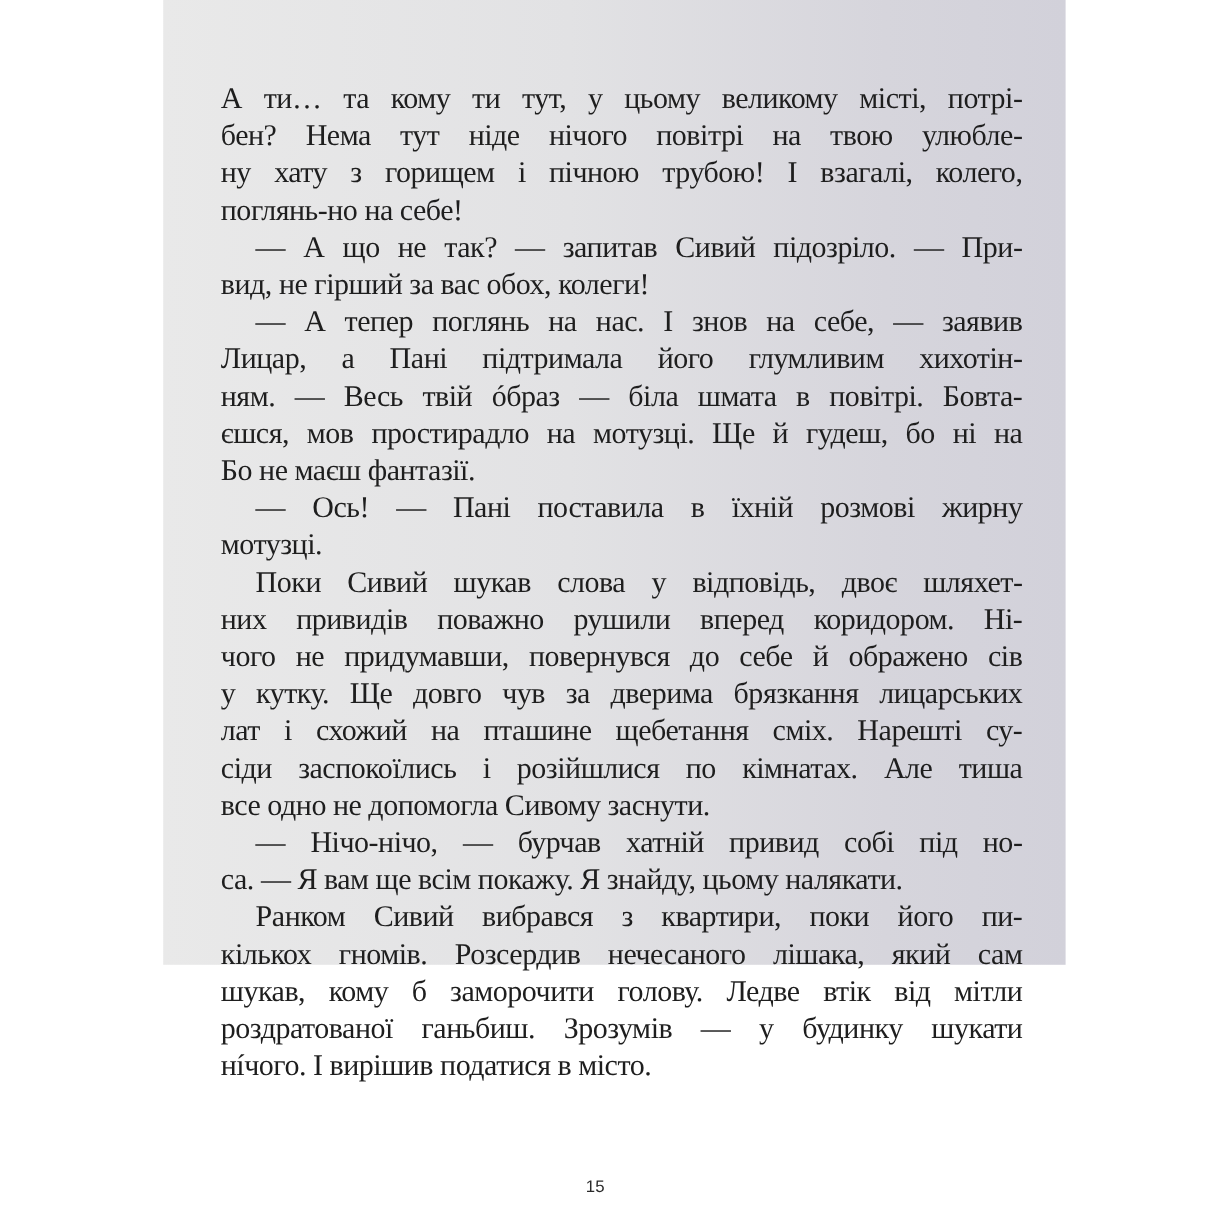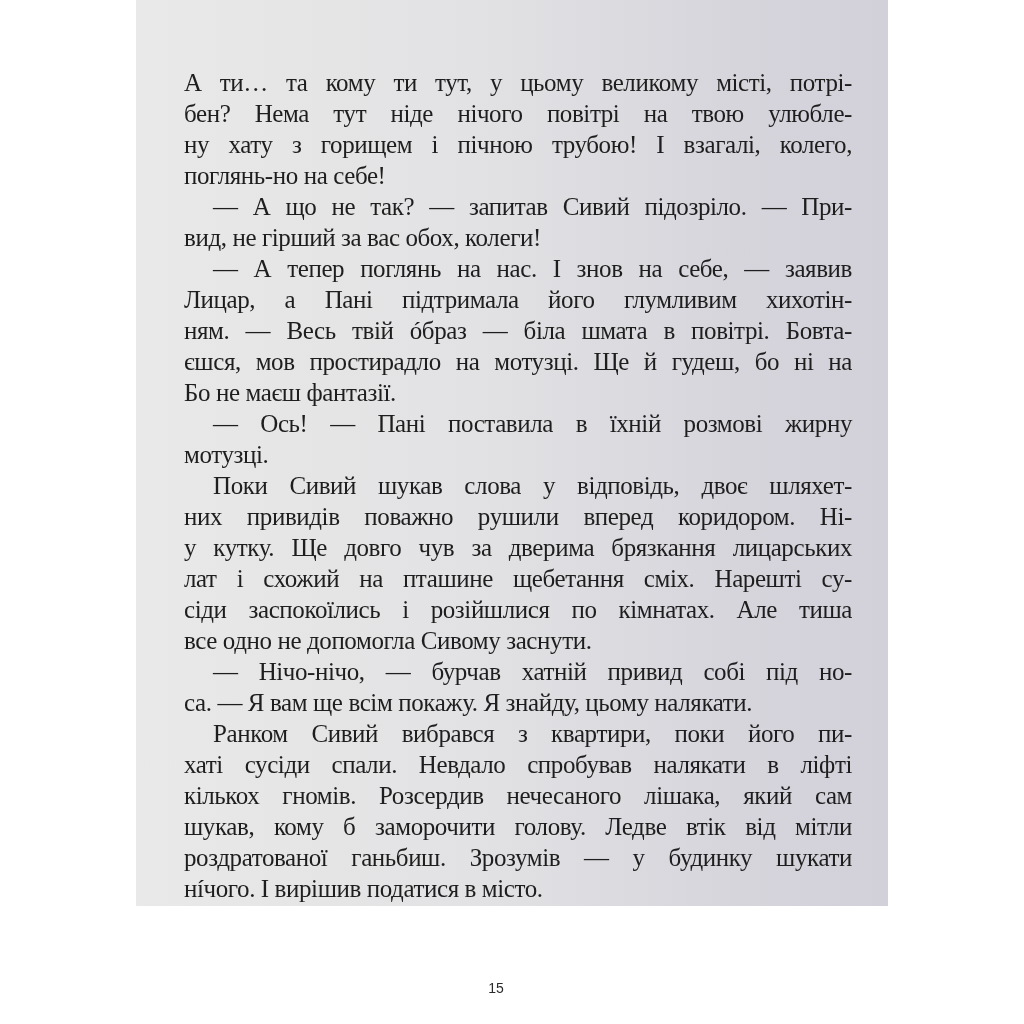--- a/index.html
+++ b/index.html
@@ -1,21 +1,21 @@
 <!DOCTYPE html>
 <html><head>
 <meta charset="utf-8">
 <style>
   html, body { margin: 0; padding: 0; }
   body {
     width: 1024px; height: 1024px; position: relative; overflow: hidden;
     background: #ffffff;
   }
   .page {
-    position: absolute; left: 136px; top: 0; width: 752px; height: 906px;
+    position: absolute; left: 136px; top: 0; width: 752px; height: 804px;
     background: linear-gradient(90deg, #e9e9e9 0%, #e2e2e4 45%, #d6d5dc 80%, #d2d1da 100%);
   }
   .text-block {
     position: absolute; left: 48px; top: 67px; width: 668px;
     font-family: "Liberation Serif", "DejaVu Serif", serif;
     font-size: 25px; color: #1e1e1e;
   }
   .line {
     height: 31px; line-height: 31px; white-space: nowrap;
     text-align: justify; text-align-last: justify;
@@ -43,27 +43,27 @@
       <div class="line last">вид, не гірший за вас обох, колеги!</div>
       <div class="line indent">— А тепер поглянь на нас. І знов на себе, — заявив</div>
       <div class="line">Лицар, а Пані підтримала його глумливим хихотін-</div>
       <div class="line">ням. — Весь твій óбраз — біла шмата в повітрі. Бовта-</div>
       <div class="line">єшся, мов простирадло на мотузці. Ще й гудеш, бо ні на</div>
       <div class="line last">Бо не маєш фантазії.</div>
       <div class="line indent">— Ось! — Пані поставила в їхній розмові жирну</div>
       <div class="line last">мотузці.</div>
       <div class="line indent">Поки Сивий шукав слова у відповідь, двоє шляхет-</div>
       <div class="line">них привидів поважно рушили вперед коридором. Ні-</div>
+      <div class="line">чого не придумавши, повернувся до себе й ображено сів</div>
       <div class="line">у кутку. Ще довго чув за дверима брязкання лицарських</div>
       <div class="line">лат і схожий на пташине щебетання сміх. Нарешті су-</div>
       <div class="line">сіди заспокоїлись і розійшлися по кімнатах. Але тиша</div>
       <div class="line last">все одно не допомогла Сивому заснути.</div>
       <div class="line indent">— Нічо-нічо, — бурчав хатній привид собі під но-</div>
       <div class="line last">са. — Я вам ще всім покажу. Я знайду, цьому налякати.</div>
       <div class="line indent">Ранком Сивий вибрався з квартири, поки його пи-</div>
-      <div class="line">хаті сусіди спали. Невдало спробував налякати в ліфті</div>
       <div class="line">кількох гномів. Розсердив нечесаного лішака, який сам</div>
       <div class="line">шукав, кому б заморочити голову. Ледве втік від мітли</div>
       <div class="line">роздратованої ганьбиш. Зрозумів — у будинку шукати</div>
       <div class="line last">нíчого. І вирішив податися в місто.</div>
     </div>
   <div class="page-number">15</div>
 </div>
 
 </body></html>

